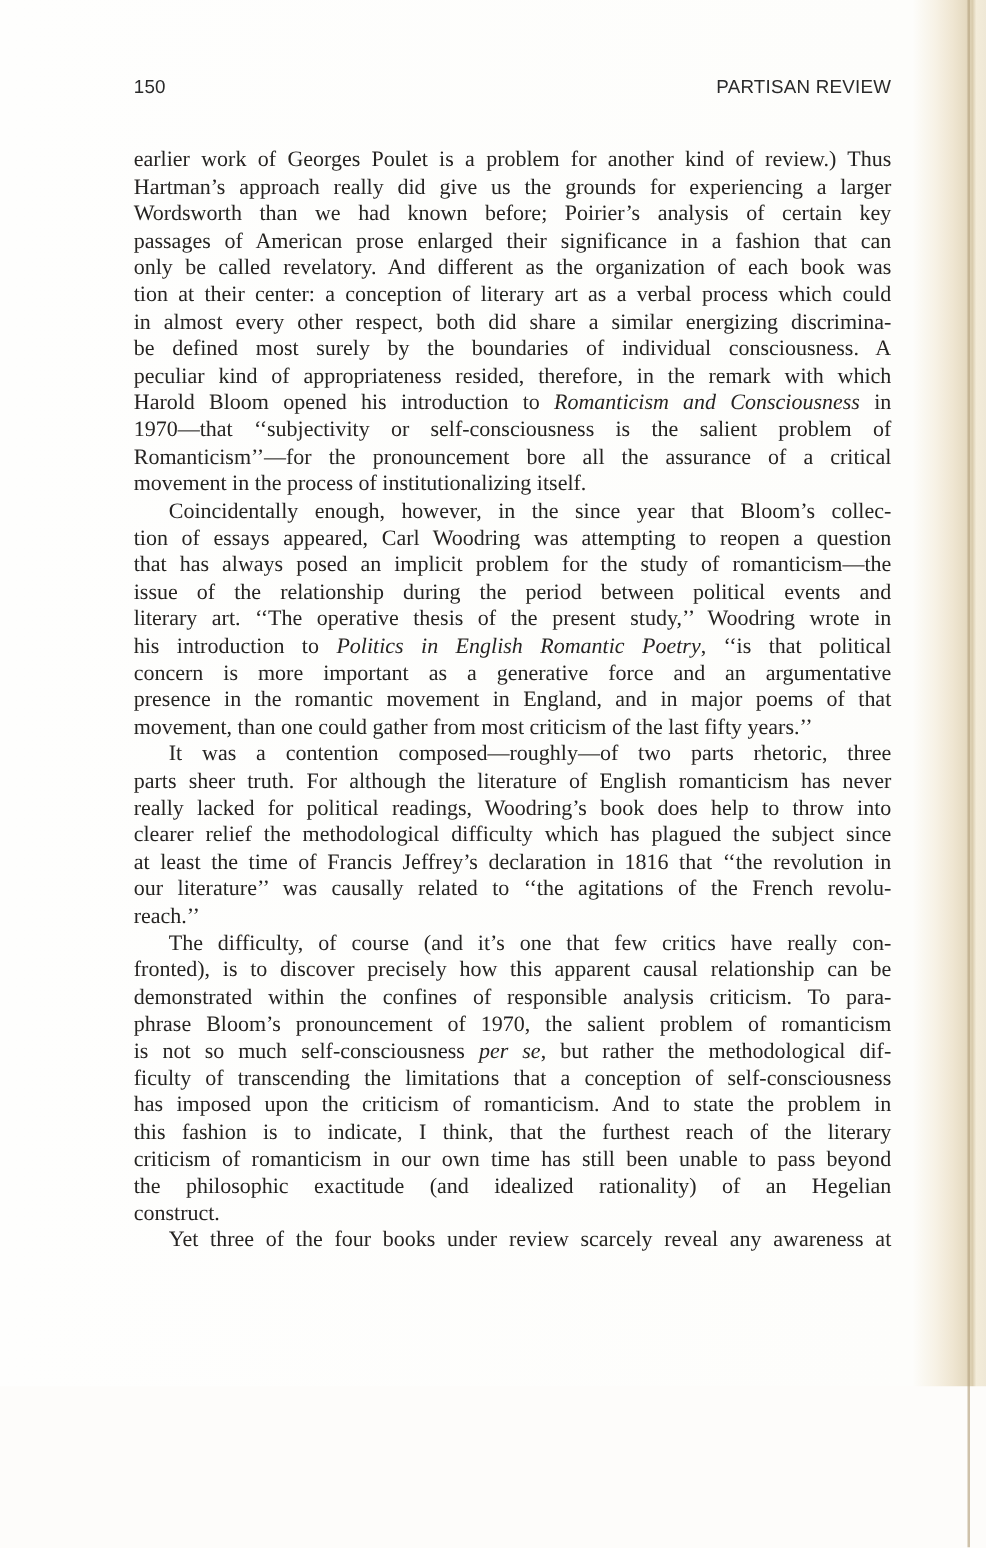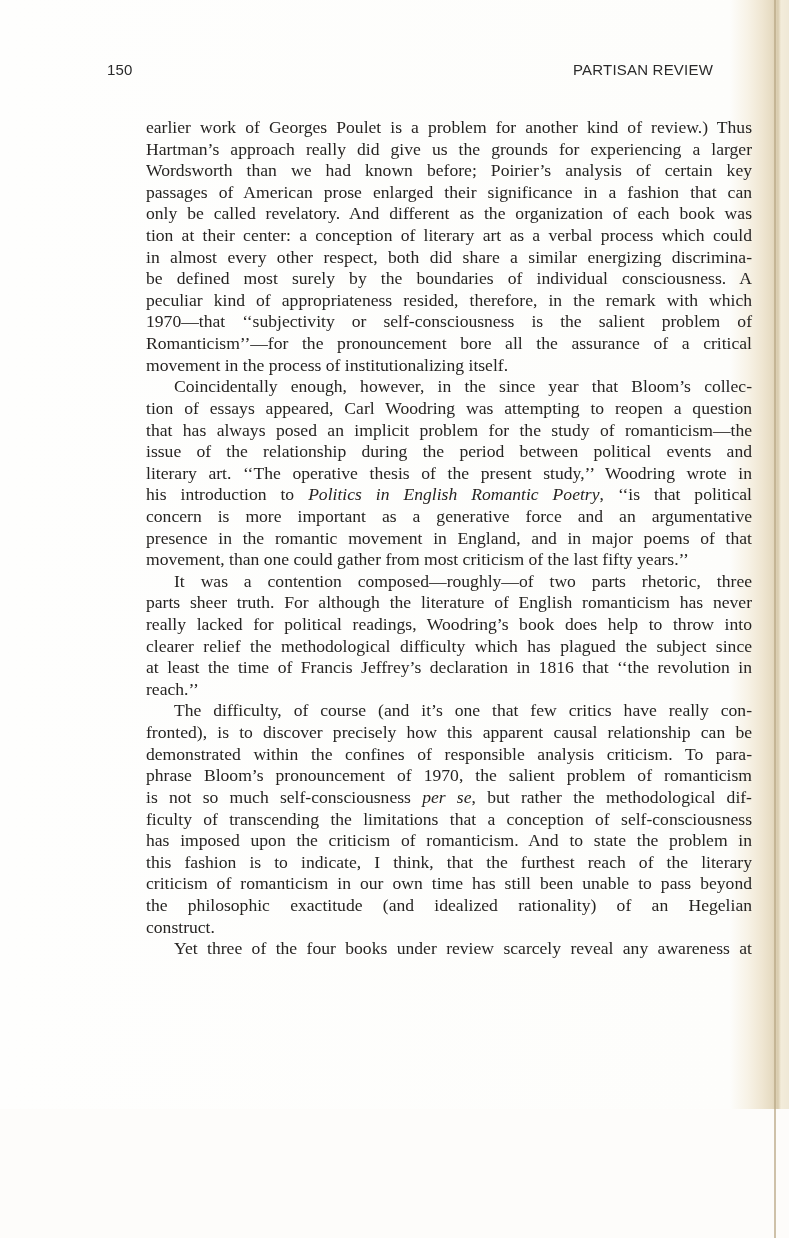--- a/index.html
+++ b/index.html
@@ -54,21 +54,20 @@
     .body-text {
       position: absolute;
       top: 117px;
       left: 107px;
       width: 606px;
       font-family: "Liberation Serif", serif;
       font-size: 17.6px;
       line-height: 21.62px;
       color: #262422;
       text-align: justify;
-      margin-left: 39px;
     }
     .line {
       display: block;
       height: 21.62px;
       white-space: nowrap;
       text-align: justify;
       text-align-last: justify;
     }
     .line.last {
       text-align-last: left;
@@ -94,37 +93,39 @@
   <div class="body-text" id="body-text">
       <span class="line">earlier work of Georges Poulet is a problem for another kind of review.) Thus</span>
       <span class="line">Hartman’s approach really did give us the grounds for experiencing a larger</span>
       <span class="line">Wordsworth than we had known before; Poirier’s analysis of certain key</span>
       <span class="line">passages of American prose enlarged their significance in a fashion that can</span>
       <span class="line">only be called revelatory. And different as the organization of each book was</span>
       <span class="line">tion at their center: a conception of literary art as a verbal process which could</span>
       <span class="line">in almost every other respect, both did share a similar energizing discrimina-</span>
       <span class="line">be defined most surely by the boundaries of individual consciousness. A</span>
       <span class="line">peculiar kind of appropriateness resided, therefore, in the remark with which</span>
+      <span class="line"><span>Harold Bloom opened his introduction to </span><i>Romanticism and Consciousness</i><span> in</span></span>
       <span class="line">1970—that ‘‘subjectivity or self-consciousness is the salient problem of</span>
       <span class="line">Romanticism’’—for the pronouncement bore all the assurance of a critical</span>
       <span class="line last">movement in the process of institutionalizing itself.</span>
       <span class="line indent">Coincidentally enough, however, in the since year that Bloom’s collec-</span>
       <span class="line">tion of essays appeared, Carl Woodring was attempting to reopen a question</span>
       <span class="line">that has always posed an implicit problem for the study of romanticism—the</span>
       <span class="line">issue of the relationship during the period between political events and</span>
       <span class="line">literary art. ‘‘The operative thesis of the present study,’’ Woodring wrote in</span>
       <span class="line"><span>his introduction to </span><i>Politics in English Romantic Poetry</i><span>, ‘‘is that political</span></span>
       <span class="line">concern is more important as a generative force and an argumentative</span>
       <span class="line">presence in the romantic movement in England, and in major poems of that</span>
       <span class="line last">movement, than one could gather from most criticism of the last fifty years.’’</span>
       <span class="line indent">It was a contention composed—roughly—of two parts rhetoric, three</span>
       <span class="line">parts sheer truth. For although the literature of English romanticism has never</span>
       <span class="line">really lacked for political readings, Woodring’s book does help to throw into</span>
       <span class="line">clearer relief the methodological difficulty which has plagued the subject since</span>
       <span class="line">at least the time of Francis Jeffrey’s declaration in 1816 that ‘‘the revolution in</span>
+      <span class="line">our literature’’ was causally related to ‘‘the agitations of the French revolu-</span>
       <span class="line last">reach.’’</span>
       <span class="line indent">The difficulty, of course (and it’s one that few critics have really con-</span>
       <span class="line">fronted), is to discover precisely how this apparent causal relationship can be</span>
       <span class="line">demonstrated within the confines of responsible analysis criticism. To para-</span>
       <span class="line">phrase Bloom’s pronouncement of 1970, the salient problem of romanticism</span>
       <span class="line"><span>is not so much self-consciousness </span><i>per se</i><span>, but rather the methodological dif-</span></span>
       <span class="line">ficulty of transcending the limitations that a conception of self-consciousness</span>
       <span class="line">has imposed upon the criticism of romanticism. And to state the problem in</span>
       <span class="line">this fashion is to indicate, I think, that the furthest reach of the literary</span>
       <span class="line">criticism of romanticism in our own time has still been unable to pass beyond</span>

